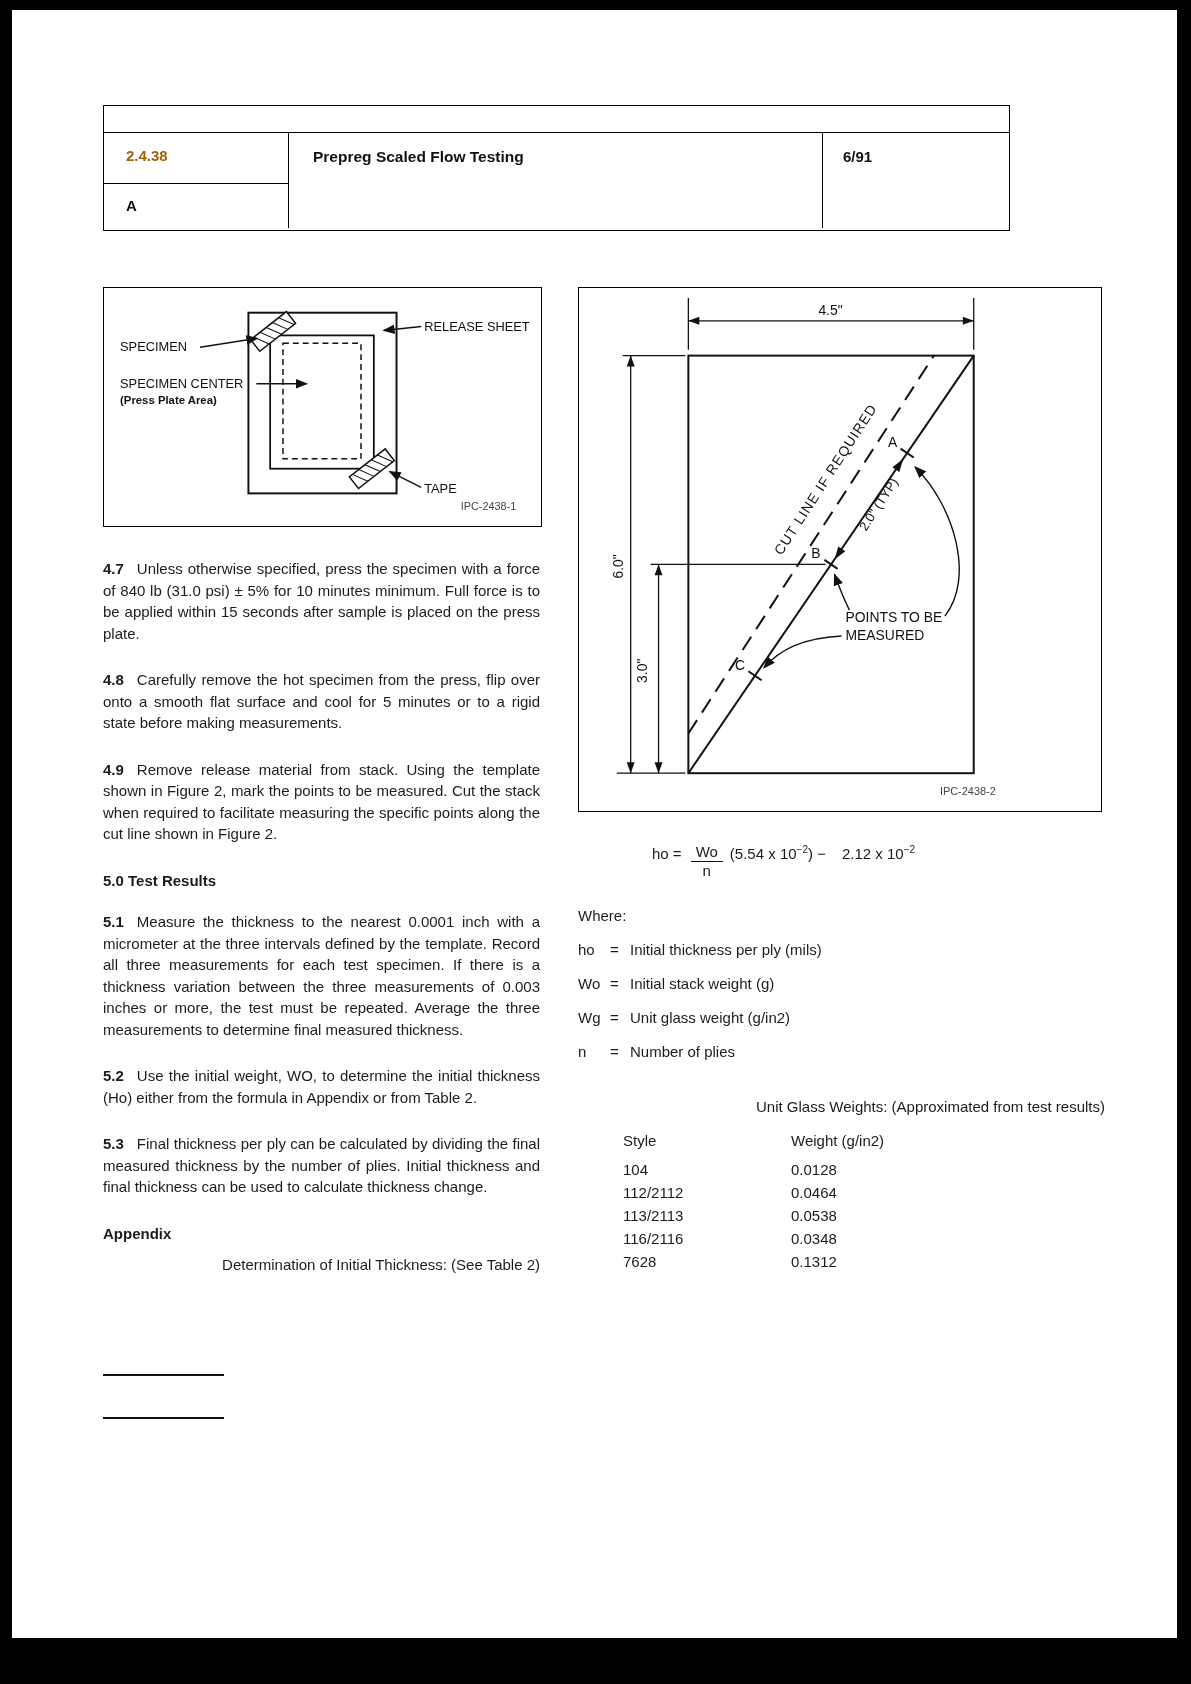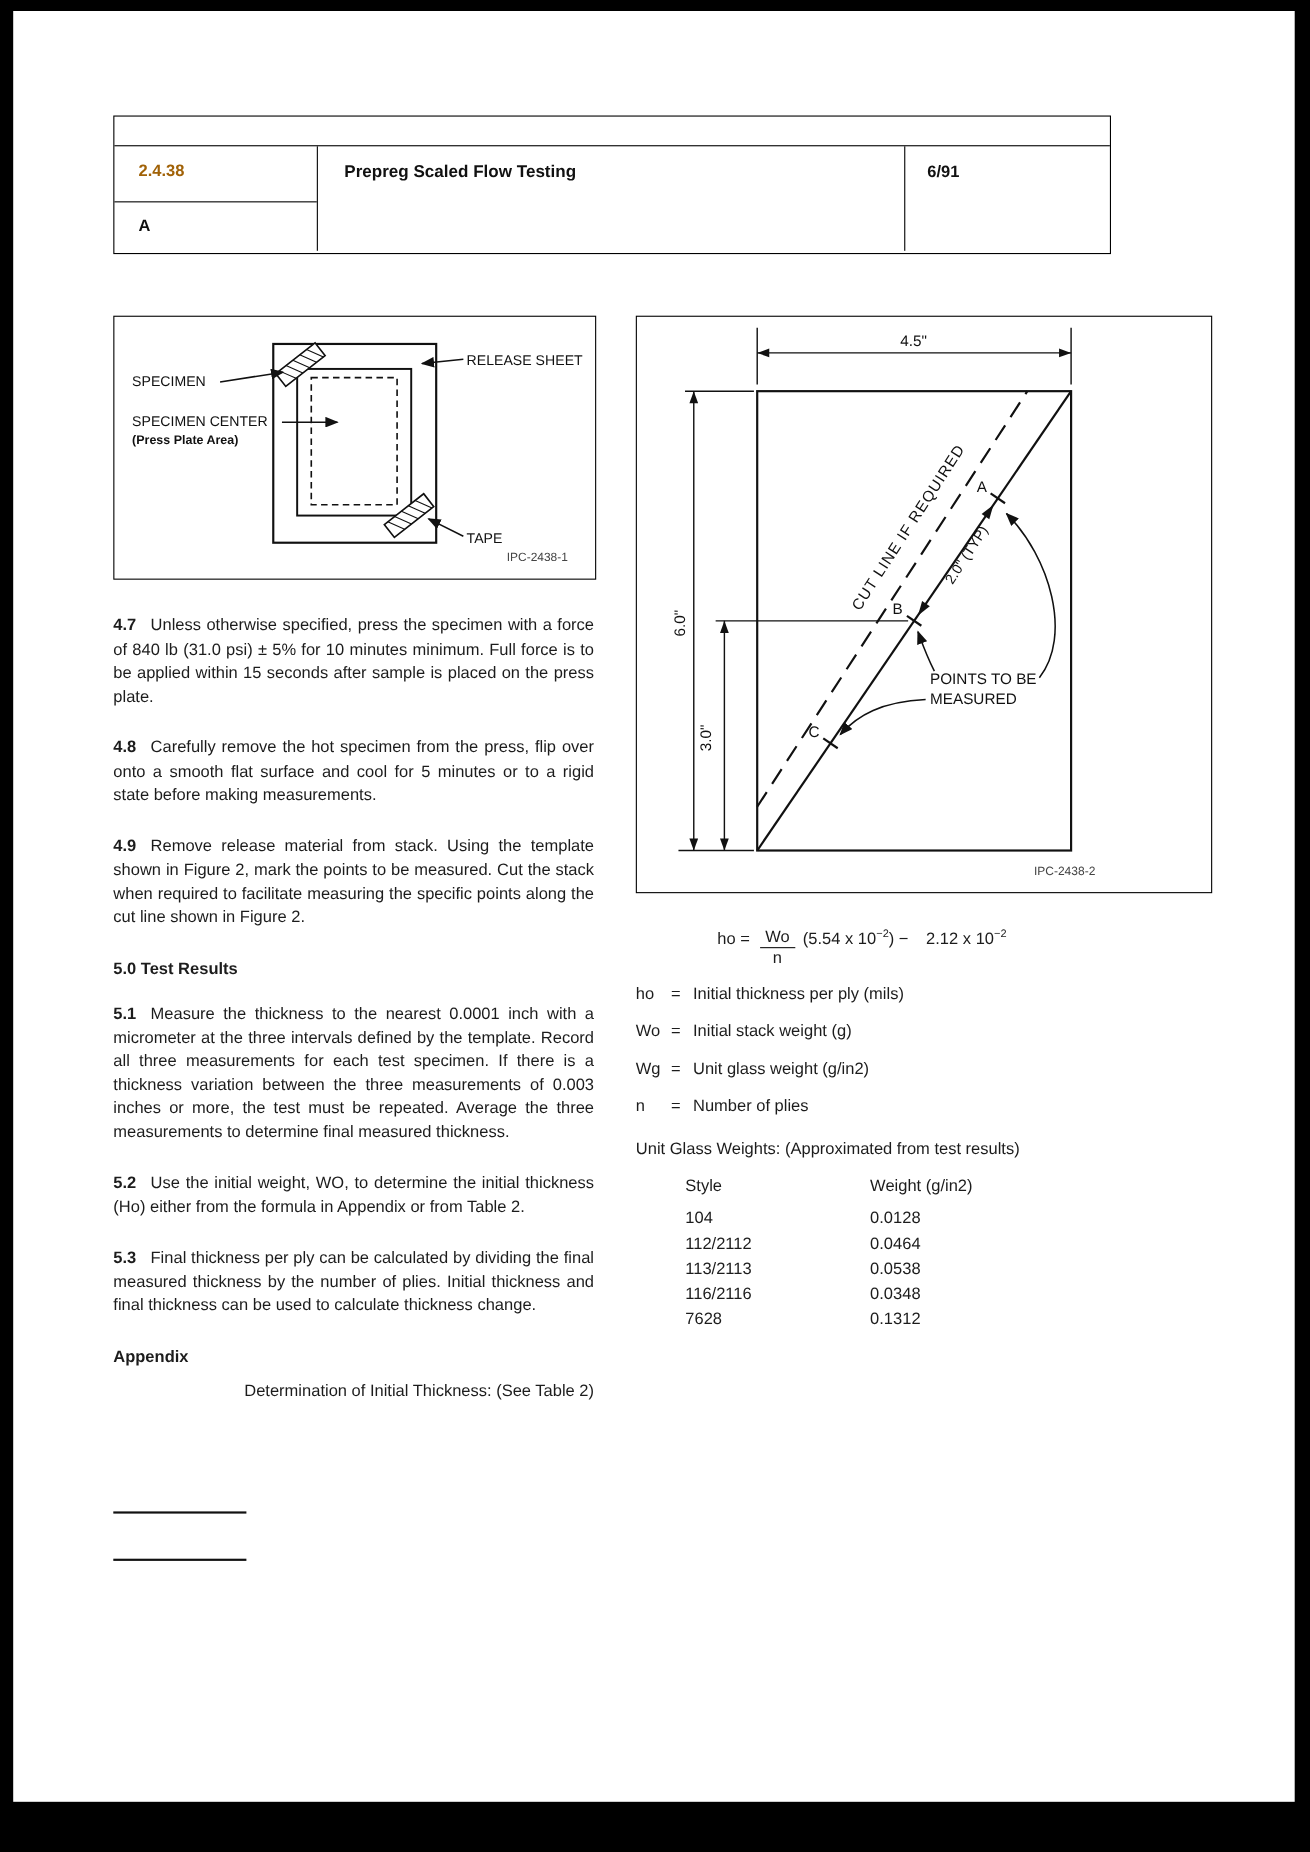--- a/index.html
+++ b/index.html
@@ -42,21 +42,21 @@
   .formula-row{display:flex;align-items:flex-start;margin-left:74px;font-size:15px;}
   .frac{display:inline-flex;flex-direction:column;align-items:center;line-height:1.15;margin:0 7px 0 9px;}
   .frac-num{padding:0 5px 1px 5px;border-bottom:1.5px solid #111;}
   sup.exp{font-size:10px;vertical-align:super;line-height:0;}
   .term2{margin-left:16px;}
   .where-label{margin-top:25px;}
   .where-rows{margin-top:13px;}
   .where-row{display:flex;margin-bottom:13px;}
   .where-sym{width:32px;}
   .where-eq{width:20px;}
-  .glass-heading{margin-top:18px;}
+  .glass-heading{margin-top:34px;text-align:right;}
   .glass-table{margin:13px 0 0 45px;}
   .gt-head{display:flex;margin-bottom:7px;}
   .gt-row{display:flex;line-height:23px;}
   .gt-c1{width:168px;}
 
   .rule-line{width:121px;border-top:2px solid #111;height:0;}
   #rule1{left:103px;top:1374px;}
   #rule2{left:103px;top:1417px;}
 </style>
 </head>
@@ -196,20 +196,21 @@
     <div class="formula-row">
       <span>ho =</span>
       <span class="frac">
         <span class="frac-num">Wo</span>
         <span class="frac-den">n</span>
       </span>
       <span><span>(5.54 x 10</span><sup class="exp">−2</sup><span>) −</span></span>
       <span class="term2"><span>2.12 x 10</span><sup class="exp">−2</sup></span>
     </div>
 
+    <div class="where-label">Where:</div>
     <div class="where-rows">
       <div class="where-row">
         <span class="where-sym">ho</span>
         <span class="where-eq">=</span>
         <span>Initial thickness per ply (mils)</span>
       </div>
       <div class="where-row">
         <span class="where-sym">Wo</span>
         <span class="where-eq">=</span>
         <span>Initial stack weight (g)</span>

